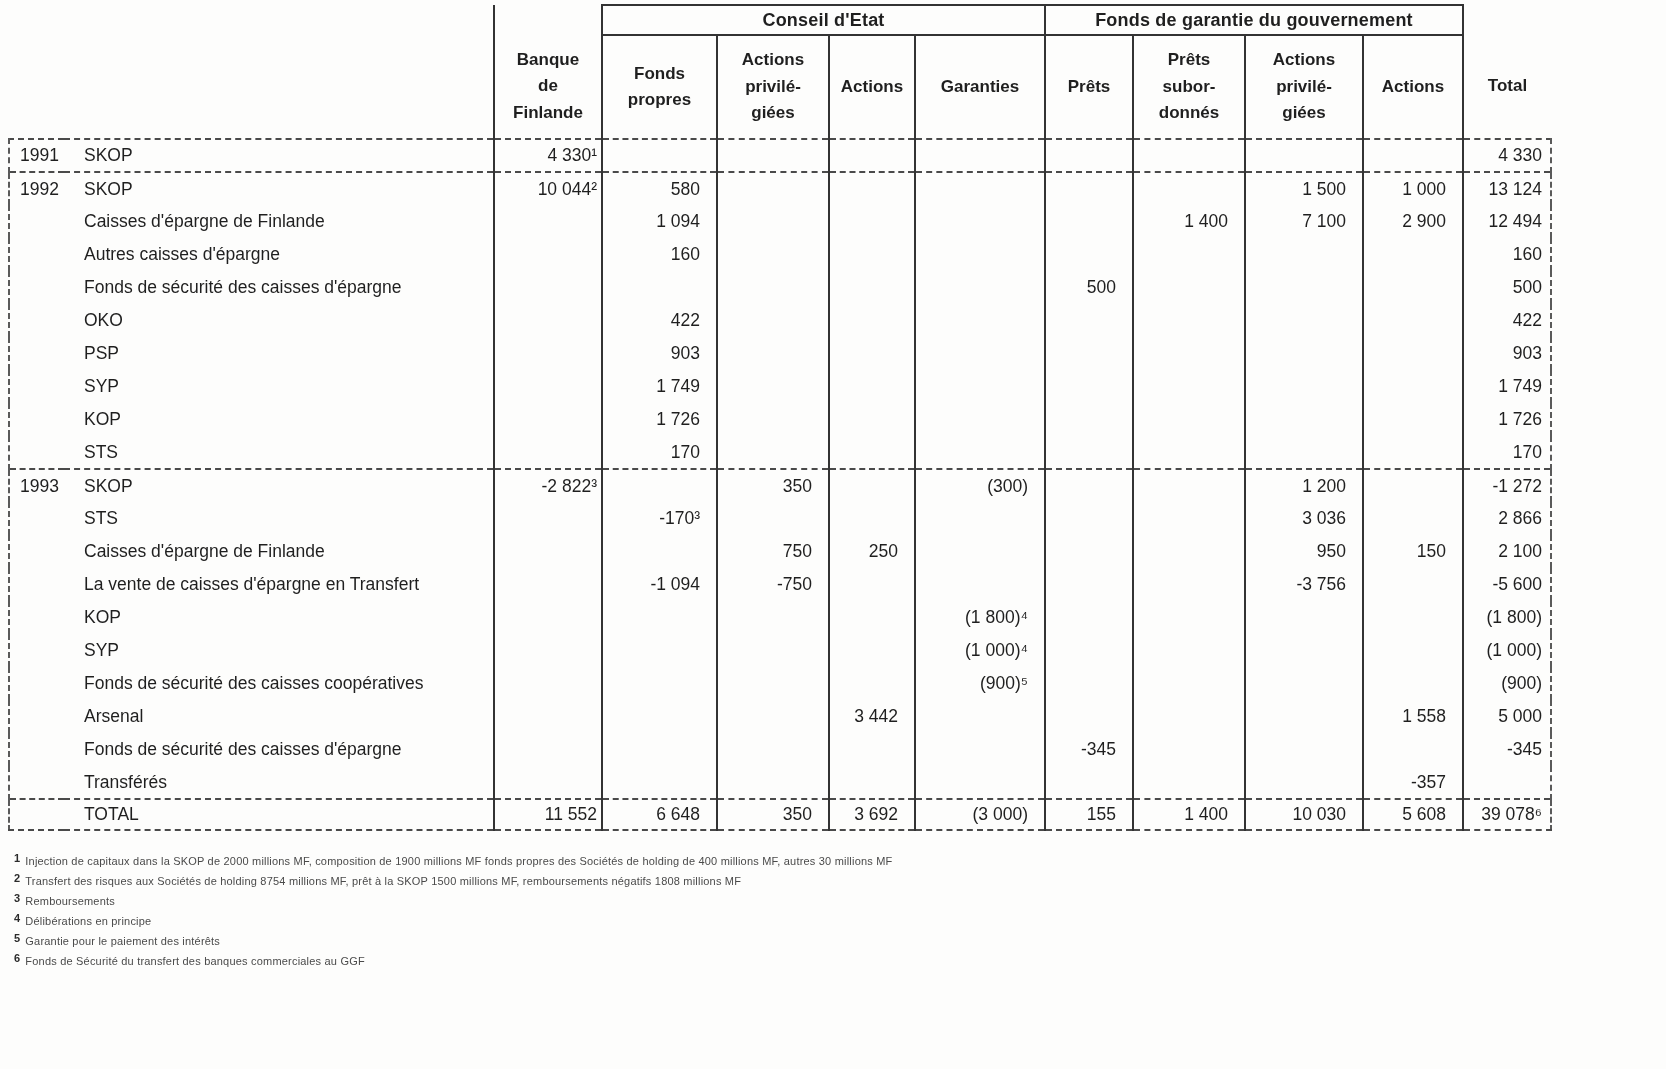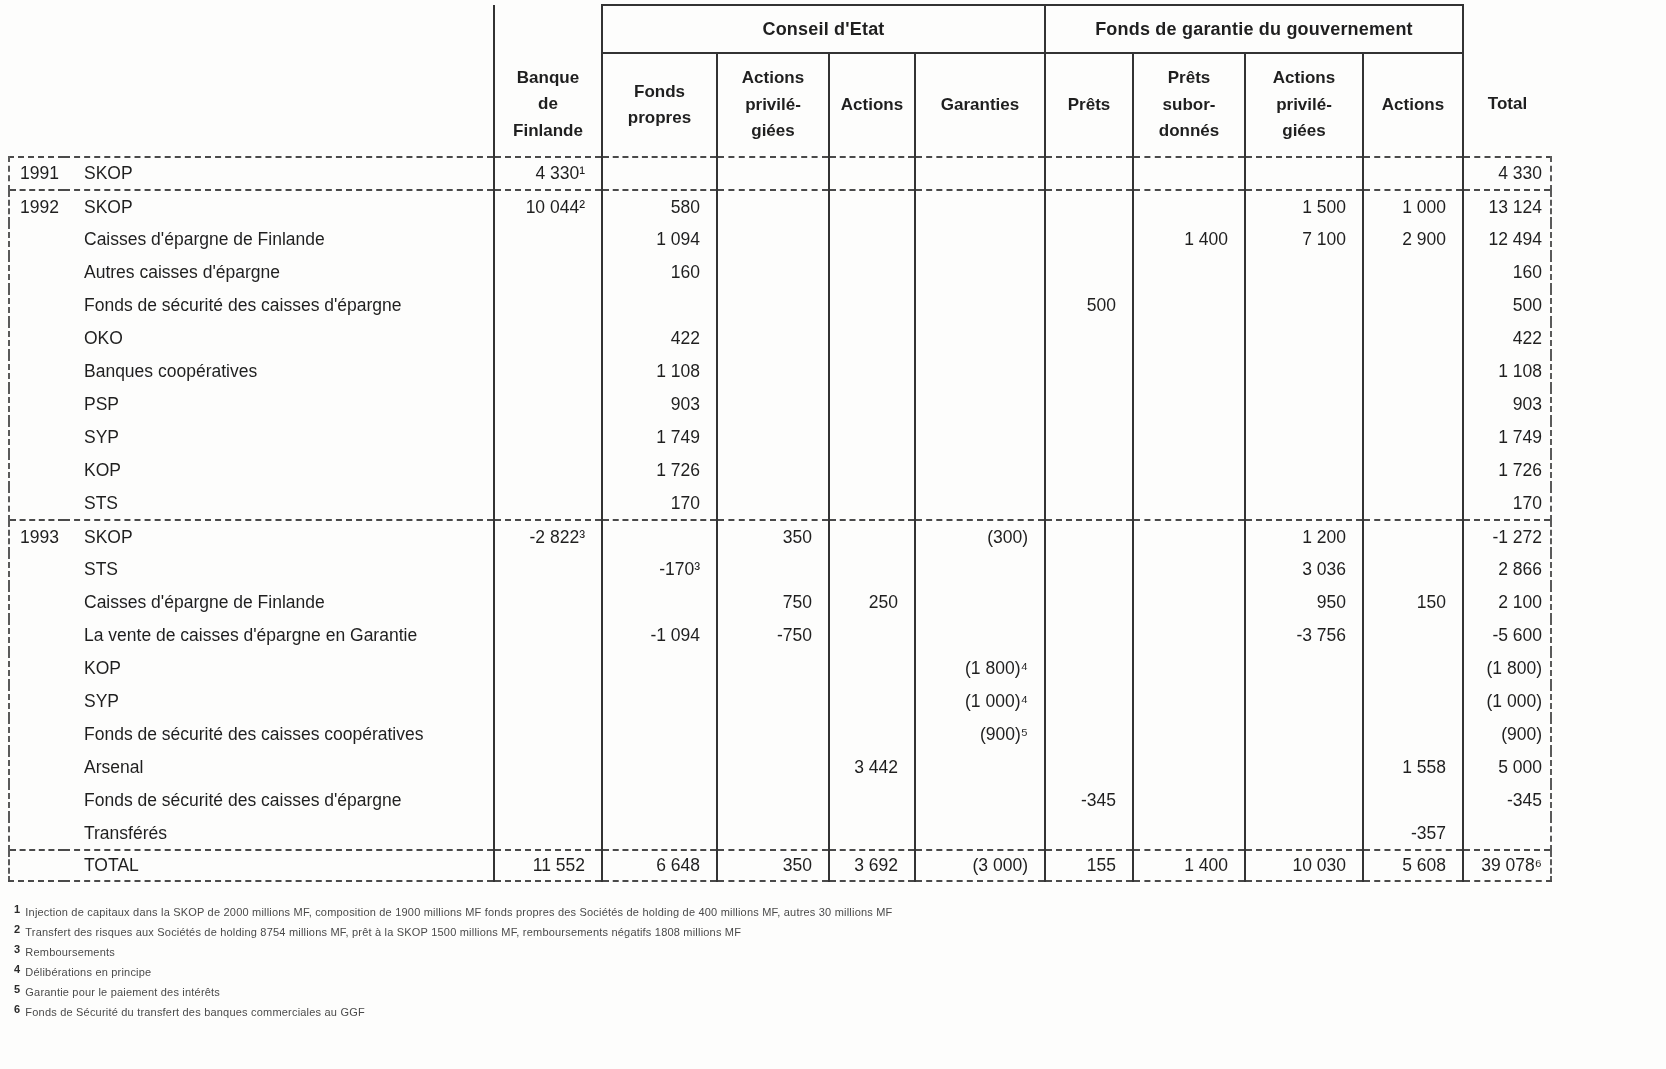--- a/index.html
+++ b/index.html
@@ -20,21 +20,21 @@
   th, td { padding: 0; font-weight: normal; overflow: hidden; }
 
   
   .c1,.c2,.c3,.c4,.c5,.c6,.c7,.c8,.c9,.c10 { border-right: 2px solid #333; }
   .c0  { border-left: 2px dashed #5a5a5a; }
   .c11 { border-right: 2px dashed #5a5a5a; }
   thead .c0  { border-left: none; }
   thead .c11 { border-right: none; }
 
   
-  .group-row th { height: 48px; }
+  .group-row th { height: 30px; }
   .g-left   { border: none; border-right: 2px solid #333; }
   .g-banque { border: none; border-right: 2px solid #333; }
   .g-box {
     border: 2px solid #333;
     font-weight: bold;
     font-size: 18px;
     text-align: center;
     vertical-align: middle;
     letter-spacing: 0.2px;
   }
@@ -49,21 +49,21 @@
     font-size: 17px;
     white-space: pre-line;
     line-height: 1.55;
   }
 
   
   tbody td { height: 33px; font-size: 17.5px; vertical-align: middle; }
   .year-cell   { text-align: left; padding-left: 10px; margin-left: 48px; }
   .entity-cell { text-align: left; padding-left: 20px; white-space: nowrap; }
   .num-cell    { text-align: right; padding-right: 16px; white-space: nowrap; }
-  td.c2  { padding-right: 16px; margin-left: 10px; }
+  td.c2  { padding-right: 4px; margin-left: 10px; }
   td.c11 { padding-right: 8px; margin-top: 46px; }
 
   tr.group-start td { border-top: 2px dashed #4a4a4a; }
   tr.total-row  td { border-bottom: 2px dashed #4a4a4a; height: 31px; }
 
   
   .footnotes { margin: 24px 0 0 14px; }
   .footnote {
     font-size: 11px;
     color: #4a4a4a;
@@ -210,34 +210,20 @@
           <td class="c5 num-cell"></td>
           <td class="c6 num-cell"></td>
           <td class="c7 num-cell"></td>
           <td class="c8 num-cell"></td>
           <td class="c9 num-cell"></td>
           <td class="c10 num-cell"></td>
           <td class="c11 num-cell">422</td>
         </tr>
         <tr class="">
           <td class="c0 year-cell"></td>
-          <td class="c1 entity-cell">Banques coopératives</td>
-          <td class="c2 num-cell"></td>
-          <td class="c3 num-cell">1 108</td>
-          <td class="c4 num-cell"></td>
-          <td class="c5 num-cell"></td>
-          <td class="c6 num-cell"></td>
-          <td class="c7 num-cell"></td>
-          <td class="c8 num-cell"></td>
-          <td class="c9 num-cell"></td>
-          <td class="c10 num-cell"></td>
-          <td class="c11 num-cell">1 108</td>
-        </tr>
-        <tr class="">
-          <td class="c0 year-cell"></td>
           <td class="c1 entity-cell">PSP</td>
           <td class="c2 num-cell"></td>
           <td class="c3 num-cell">903</td>
           <td class="c4 num-cell"></td>
           <td class="c5 num-cell"></td>
           <td class="c6 num-cell"></td>
           <td class="c7 num-cell"></td>
           <td class="c8 num-cell"></td>
           <td class="c9 num-cell"></td>
           <td class="c10 num-cell"></td>
@@ -322,21 +308,21 @@
           <td class="c5 num-cell">250</td>
           <td class="c6 num-cell"></td>
           <td class="c7 num-cell"></td>
           <td class="c8 num-cell"></td>
           <td class="c9 num-cell">950</td>
           <td class="c10 num-cell">150</td>
           <td class="c11 num-cell">2 100</td>
         </tr>
         <tr class="">
           <td class="c0 year-cell"></td>
-          <td class="c1 entity-cell">La vente de caisses d'épargne en Garantie</td>
+          <td class="c1 entity-cell">La vente de caisses d'épargne en Transfert</td>
           <td class="c2 num-cell"></td>
           <td class="c3 num-cell">-1 094</td>
           <td class="c4 num-cell">-750</td>
           <td class="c5 num-cell"></td>
           <td class="c6 num-cell"></td>
           <td class="c7 num-cell"></td>
           <td class="c8 num-cell"></td>
           <td class="c9 num-cell">-3 756</td>
           <td class="c10 num-cell"></td>
           <td class="c11 num-cell">-5 600</td>

